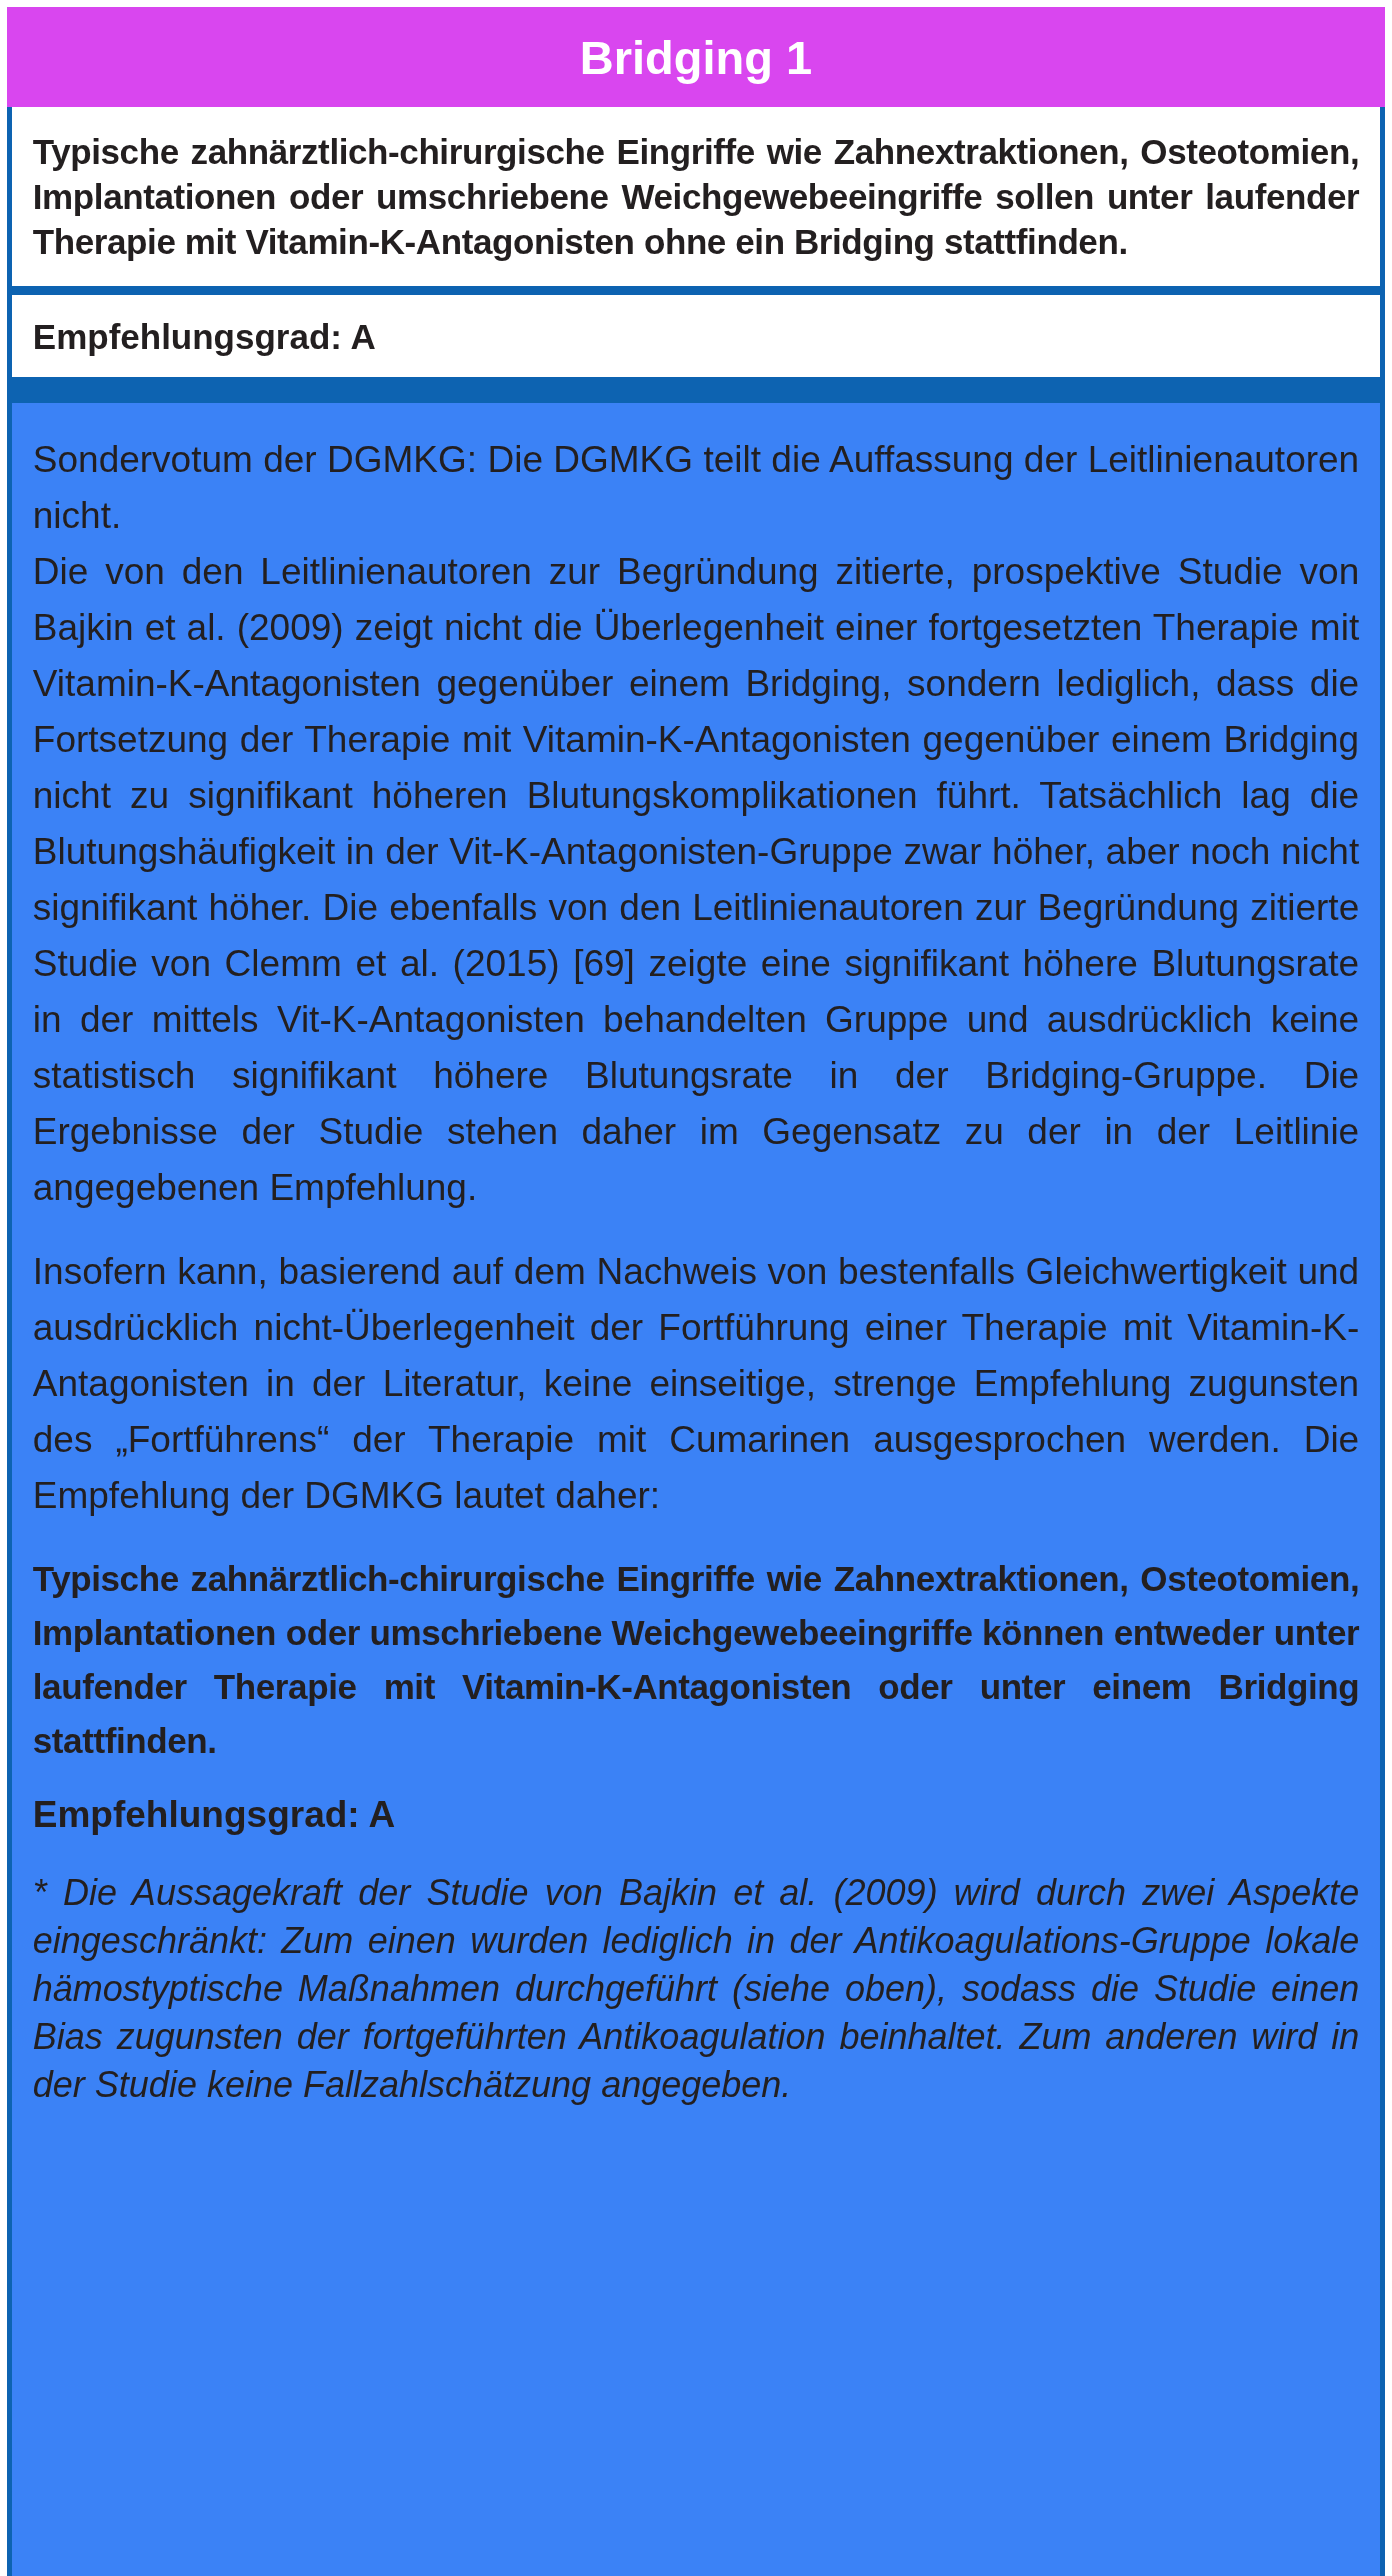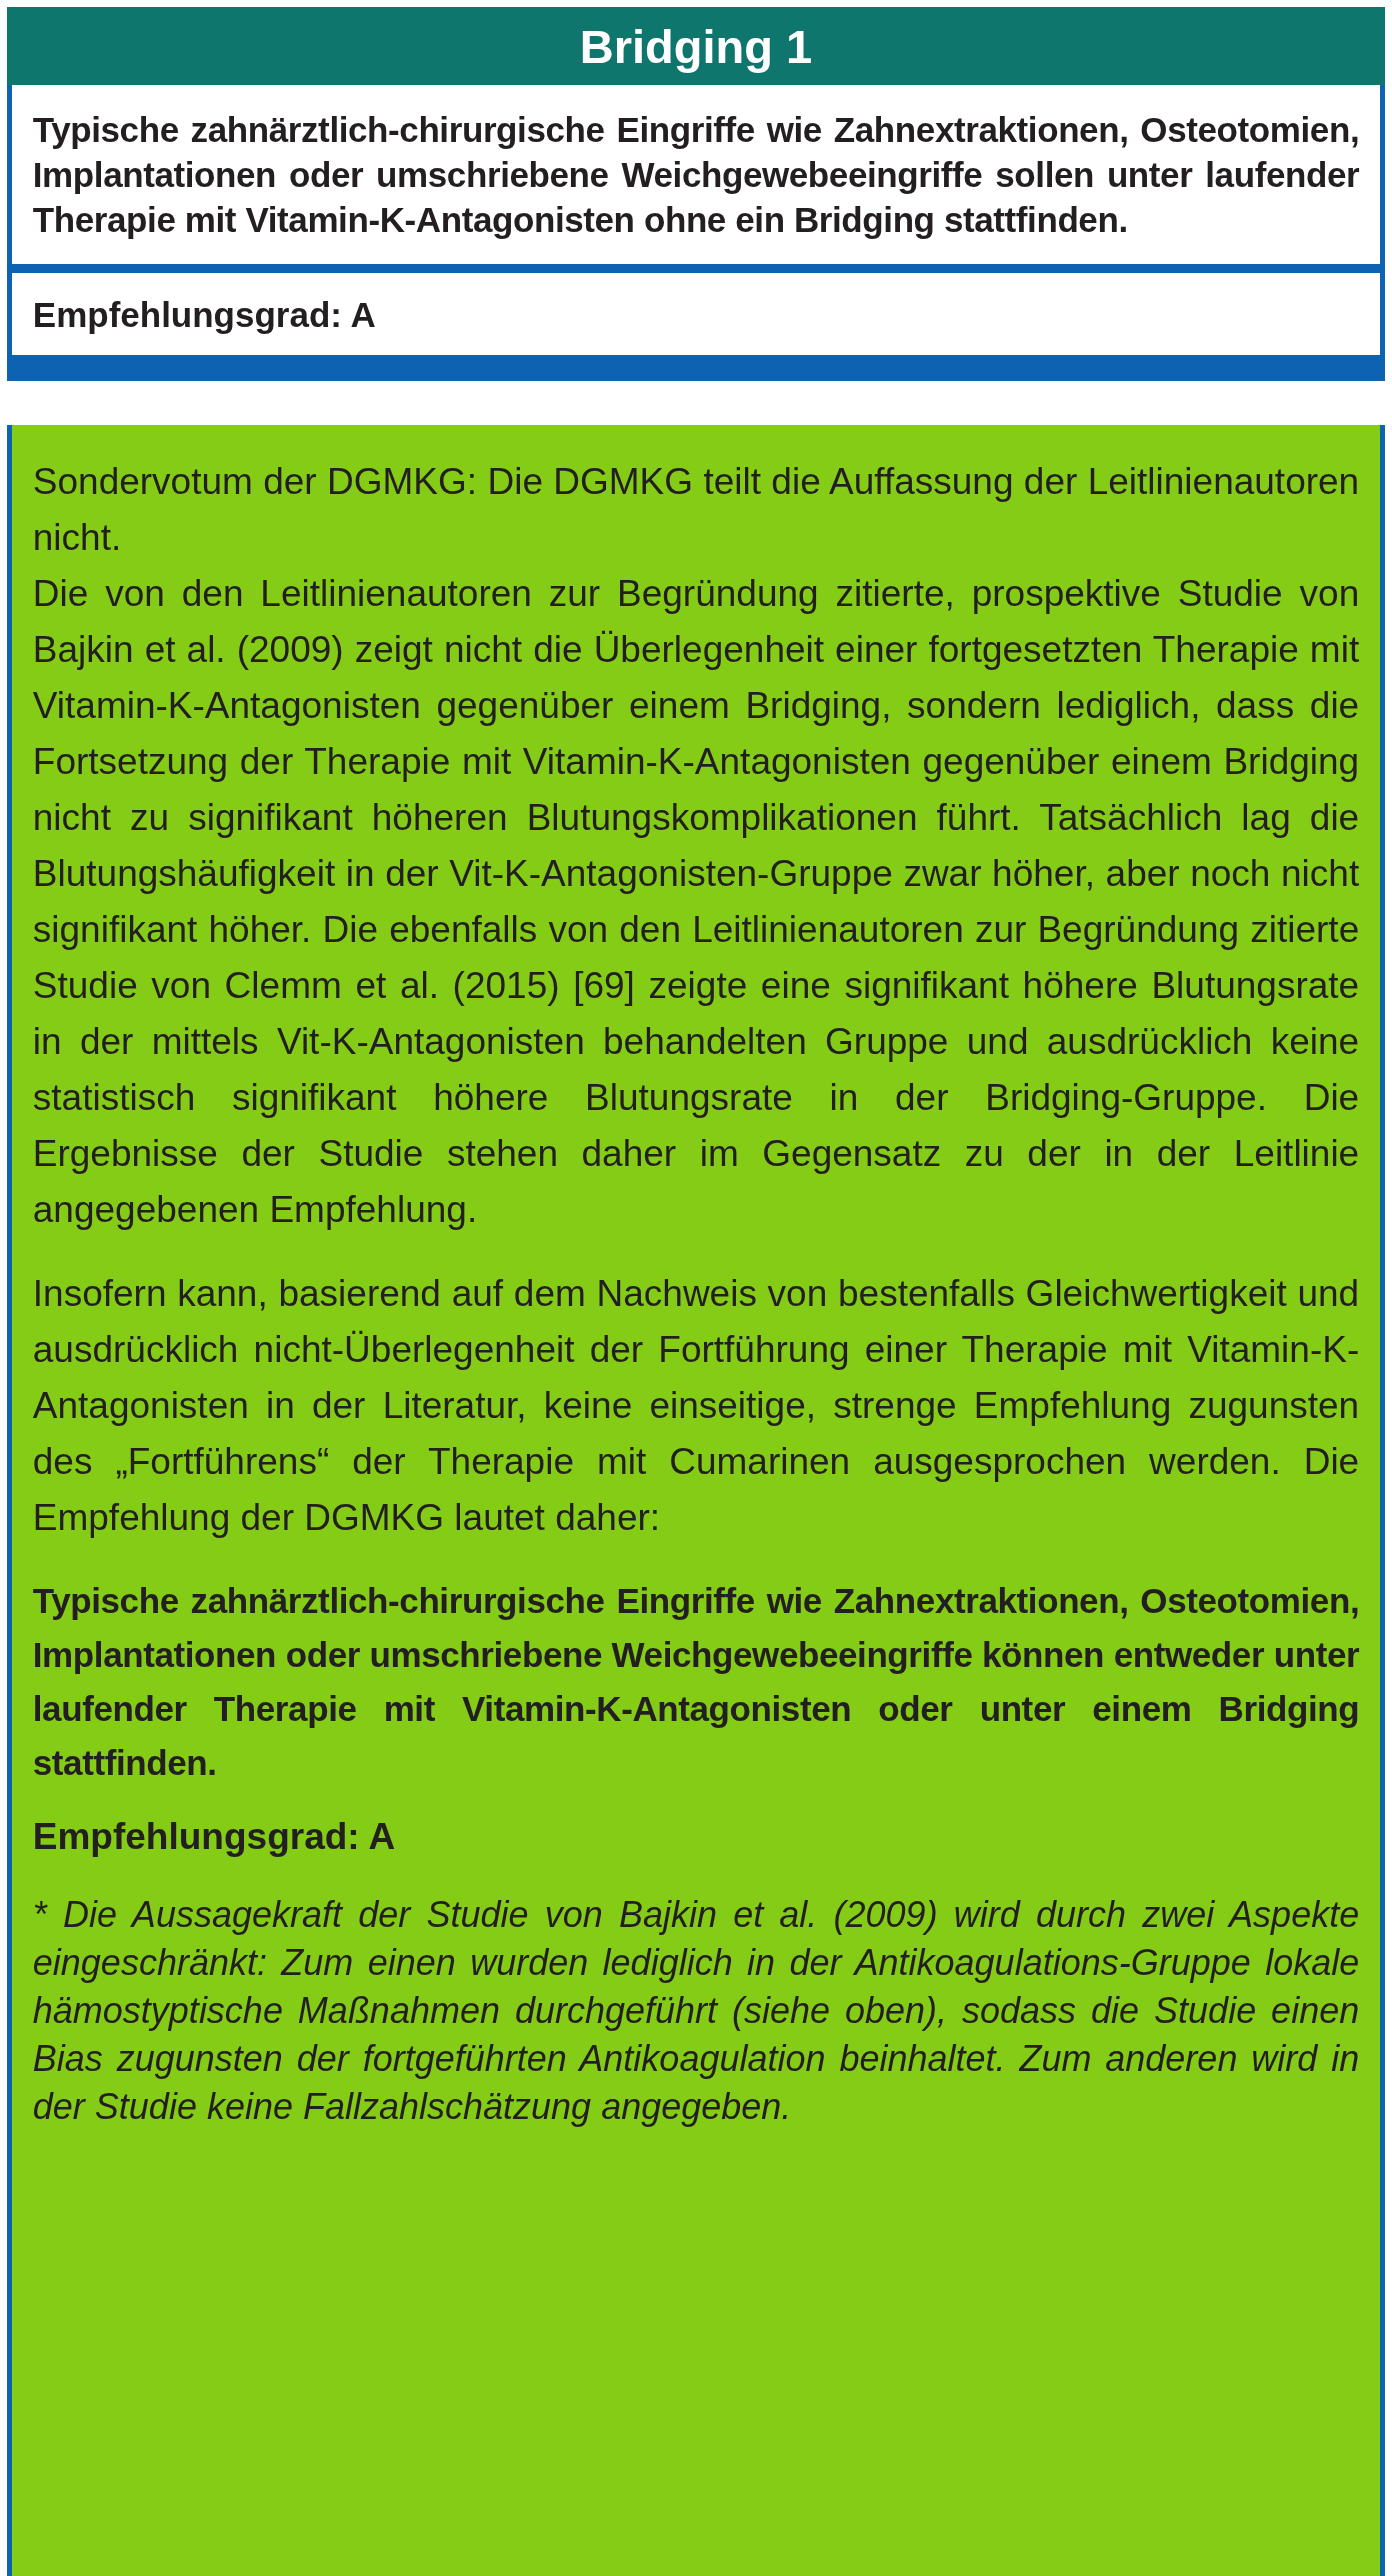--- a/index.html
+++ b/index.html
@@ -23,22 +23,22 @@
     flex-direction: column;
   }
   .panel {
     display: flex;
     flex-direction: column;
     flex: 1;
     min-height: 0;
   }
   
   .title-bar {
-    background: #0f766e;
-    height: 78px;
+    background: #d946ef;
+    height: 100px;
     flex: 0 0 auto;
     display: flex;
     align-items: center;
     justify-content: center;
   }
   .title-bar .title-text {
     color: #ffffff;
     font-weight: bold;
     font-size: 47px;
     letter-spacing: 0px;
@@ -80,28 +80,27 @@
     font-size: 35px;
   }
   
   .sep {
     height: 8.8px;
     background: #0d63b1;
     flex: 0 0 auto;
   }
   
   .blue-box {
-    background: #84cc16;
+    background: #3b82f6;
     border-left: 5.1px solid #0d63b1;
     border-right: 5.1px solid #0d63b1;
     box-sizing: border-box;
     padding: 29px 20.5px 0 20.5px;
     flex: 1 1 auto;
     overflow: hidden;
-    margin-top: 44px;
   }
   .blue-box p {
     margin: 0;
     font-size: 37px;
     line-height: 56px;
     text-align: justify;
     hyphens: auto;
   }
   .blue-box p.para-gap {
     margin-top: 28px;

